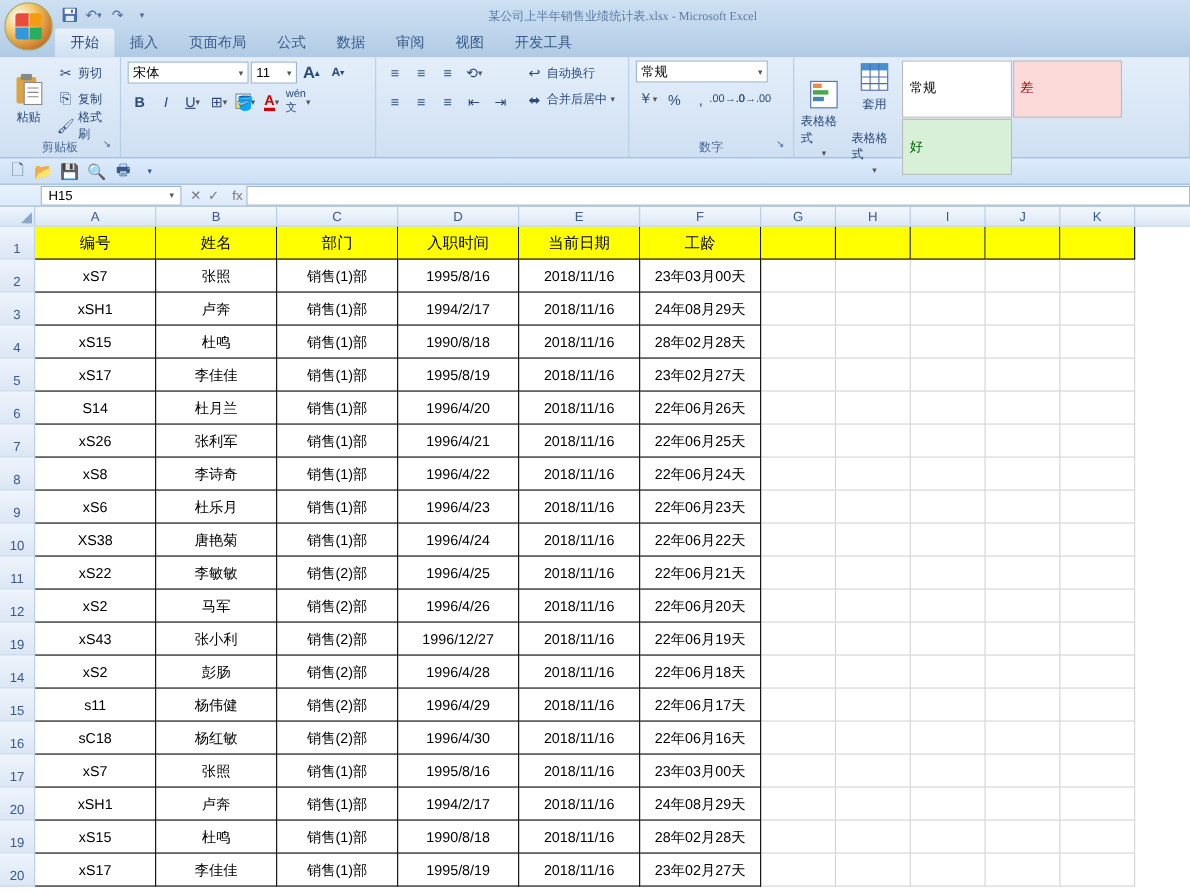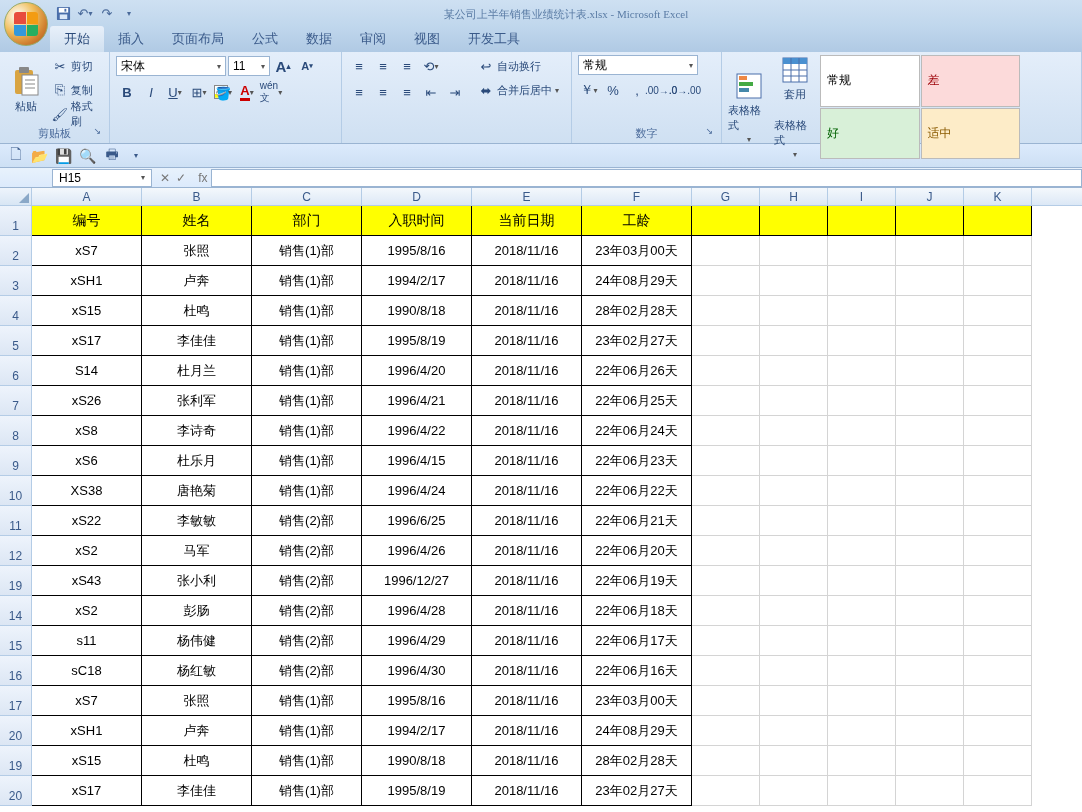--- a/index.html
+++ b/index.html
@@ -47,21 +47,21 @@
 .style-cell { border: 1px solid #bbb; padding: 3px 6px; font-size: 12px; display: flex; align-items: center; }
 .sc-normal { background: #fff; color: #000; }
 .sc-bad { background: #fcdada; color: #9c0006; }
 .sc-good { background: #d8f0d8; color: #006100; }
 .sc-neutral { background: #fdecc8; color: #8a5a00; }
 
 .toolbar2 { height: 24px; background: linear-gradient(#dceafc, #cde0f4); border-bottom: 1px solid #9ab4d2; display: flex; align-items: center; padding: 0 6px; gap: 4px; }
 .tb2-btn { width: 20px; height: 20px; display: flex; align-items: center; justify-content: center; font-size: 14px; color: #3a5a8a; }
 
 .namebox-row { height: 20px; background: linear-gradient(#e8f2fc, #dceafc); border-bottom: 1px solid #9ab4d2; display: flex; align-items: center; }
-.namebox { width: 100px; height: 18px; margin-left: 52px; background: #fff; border: 1px solid #9ab4d2; padding: 0 6px; font-size: 12px; display: flex; align-items: center; justify-content: space-between; }
+.namebox { width: 128px; height: 18px; margin-left: 37px; background: #fff; border: 1px solid #9ab4d2; padding: 0 6px; font-size: 12px; display: flex; align-items: center; justify-content: space-between; }
 .fx-btns { display: flex; gap: 6px; padding: 0 8px; color: #777; font-size: 12px; }
 .fx-label { font-size: 12px; color: #777; padding: 0 4px; }
 .formula-bar { flex: 1; height: 18px; background: #fff; border: 1px solid #9ab4d2; }
 
 .grid-area { position: relative; background: #fff; height: calc(812px - 28px - 24px - 92px - 24px - 20px); overflow: hidden; }
 .colhdr-row { display: flex; height: 18px; background: linear-gradient(#f4f8fc, #dce8f6); border-bottom: 1px solid #b4cce6; position: sticky; top: 0; }
 .corner { width: 32px; border-right: 1px solid #b4cce6; background: linear-gradient(#eef4fc, #d8e6f4); position: relative; }
 .corner::after { content: ""; position: absolute; right: 2px; bottom: 2px; border: 5px solid transparent; border-right-color: #8aa8c8; border-bottom-color: #8aa8c8; }
 .colhdr { border-right: 1px solid #b4cce6; text-align: center; font-size: 12px; color: #3a5a8a; line-height: 18px; }
 .row-line { display: flex; height: 30px; }
@@ -278,21 +278,20 @@
         </div>
         <span>套用</span>
           <br>
           <span>表格格式</span>
           <span class="dd-arrow">▾</span>
       </div>
       <div class="style-cells">
         <div class="style-cell sc-normal">常规</div>
         <div class="style-cell sc-bad">差</div>
         <div class="style-cell sc-good">好</div>
-        <div class="style-cell sc-neutral">适中</div>
       </div>
     </div>
   </div>
 </div>
 
 <div class="toolbar2">
   <div class="tb2-btn">🗋</div>
   <div class="tb2-btn">📂</div>
   <div class="tb2-btn">💾</div>
   <div class="tb2-btn">🔍</div>
@@ -439,21 +438,21 @@
     <div class="cell colH" style="border-color:#d4d4d4"></div>
     <div class="cell colI" style="border-color:#d4d4d4"></div>
     <div class="cell colJ" style="border-color:#d4d4d4"></div>
     <div class="cell colK" style="border-color:#d4d4d4"></div>
       </div>
       <div class="row-line data-area">
         <div class="rowhdr">9</div>
     <div class="cell colA">xS6</div>
     <div class="cell colB">杜乐月</div>
     <div class="cell colC">销售(1)部</div>
-    <div class="cell colD">1996/4/15</div>
+    <div class="cell colD">1996/4/23</div>
     <div class="cell colE">2018/11/16</div>
     <div class="cell colF">22年06月23天</div>
     <div class="cell colG" style="border-color:#d4d4d4"></div>
     <div class="cell colH" style="border-color:#d4d4d4"></div>
     <div class="cell colI" style="border-color:#d4d4d4"></div>
     <div class="cell colJ" style="border-color:#d4d4d4"></div>
     <div class="cell colK" style="border-color:#d4d4d4"></div>
       </div>
       <div class="row-line data-area">
         <div class="rowhdr">10</div>
@@ -467,21 +466,21 @@
     <div class="cell colH" style="border-color:#d4d4d4"></div>
     <div class="cell colI" style="border-color:#d4d4d4"></div>
     <div class="cell colJ" style="border-color:#d4d4d4"></div>
     <div class="cell colK" style="border-color:#d4d4d4"></div>
       </div>
       <div class="row-line data-area">
         <div class="rowhdr">11</div>
     <div class="cell colA">xS22</div>
     <div class="cell colB">李敏敏</div>
     <div class="cell colC">销售(2)部</div>
-    <div class="cell colD">1996/6/25</div>
+    <div class="cell colD">1996/4/25</div>
     <div class="cell colE">2018/11/16</div>
     <div class="cell colF">22年06月21天</div>
     <div class="cell colG" style="border-color:#d4d4d4"></div>
     <div class="cell colH" style="border-color:#d4d4d4"></div>
     <div class="cell colI" style="border-color:#d4d4d4"></div>
     <div class="cell colJ" style="border-color:#d4d4d4"></div>
     <div class="cell colK" style="border-color:#d4d4d4"></div>
       </div>
       <div class="row-line data-area">
         <div class="rowhdr">12</div>

